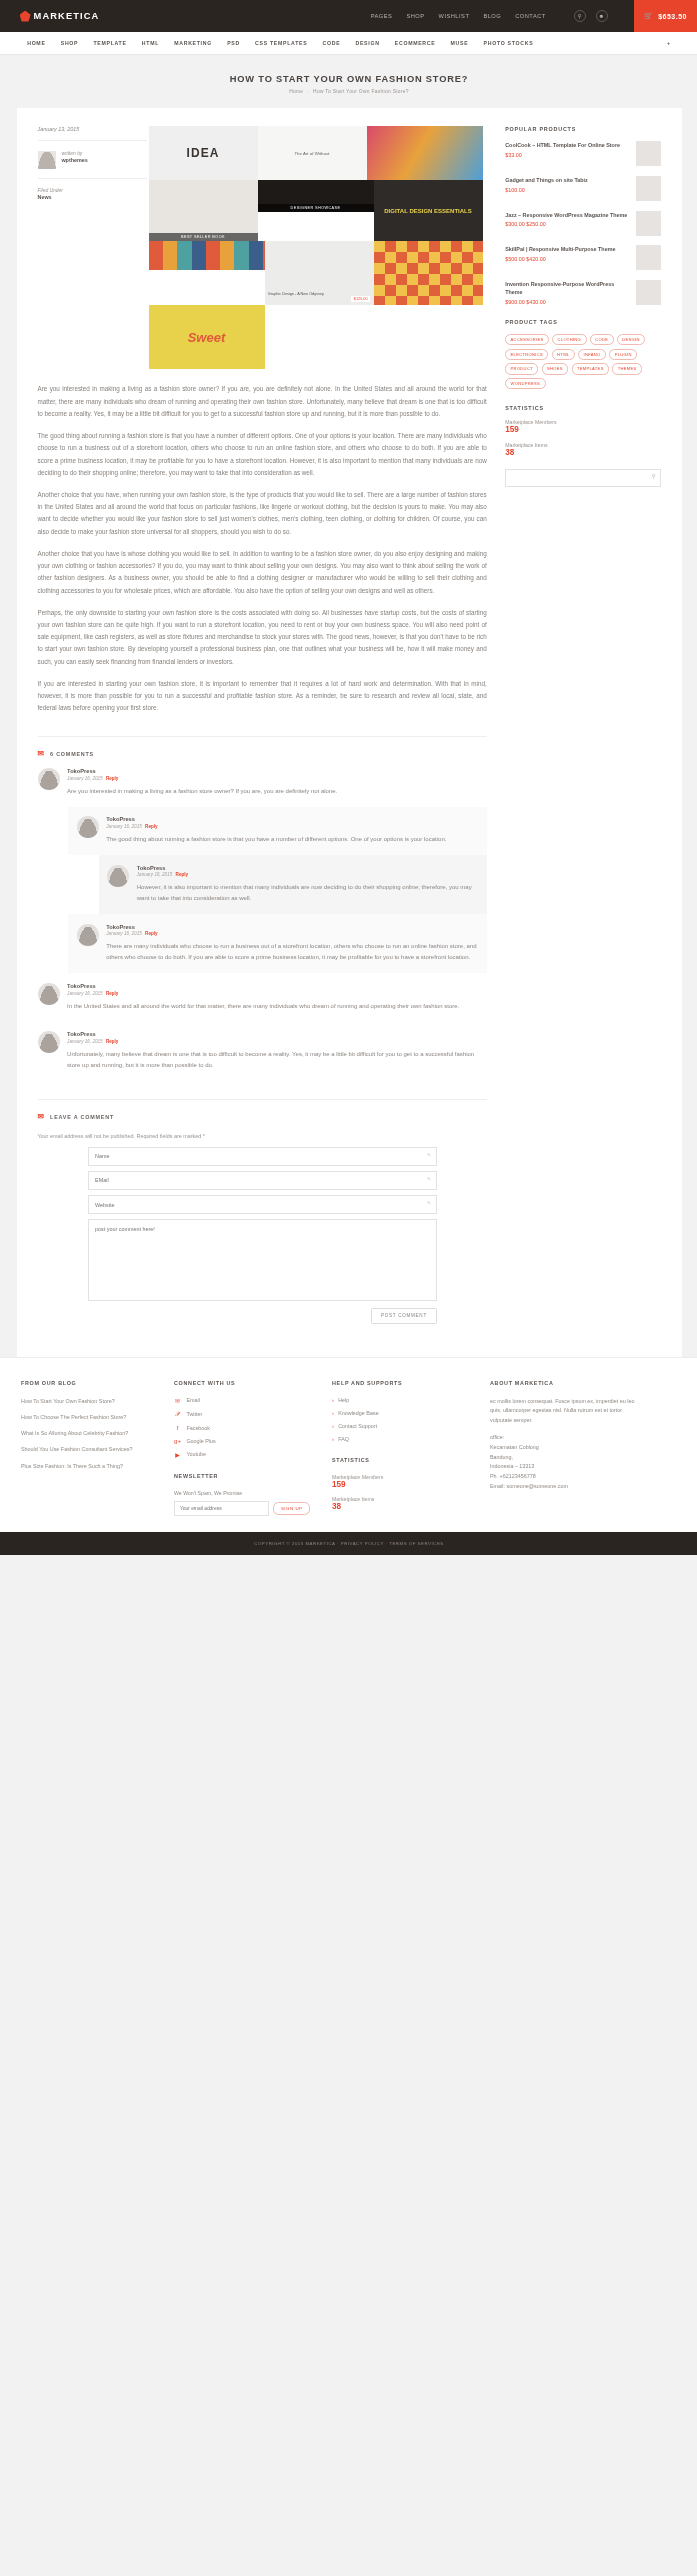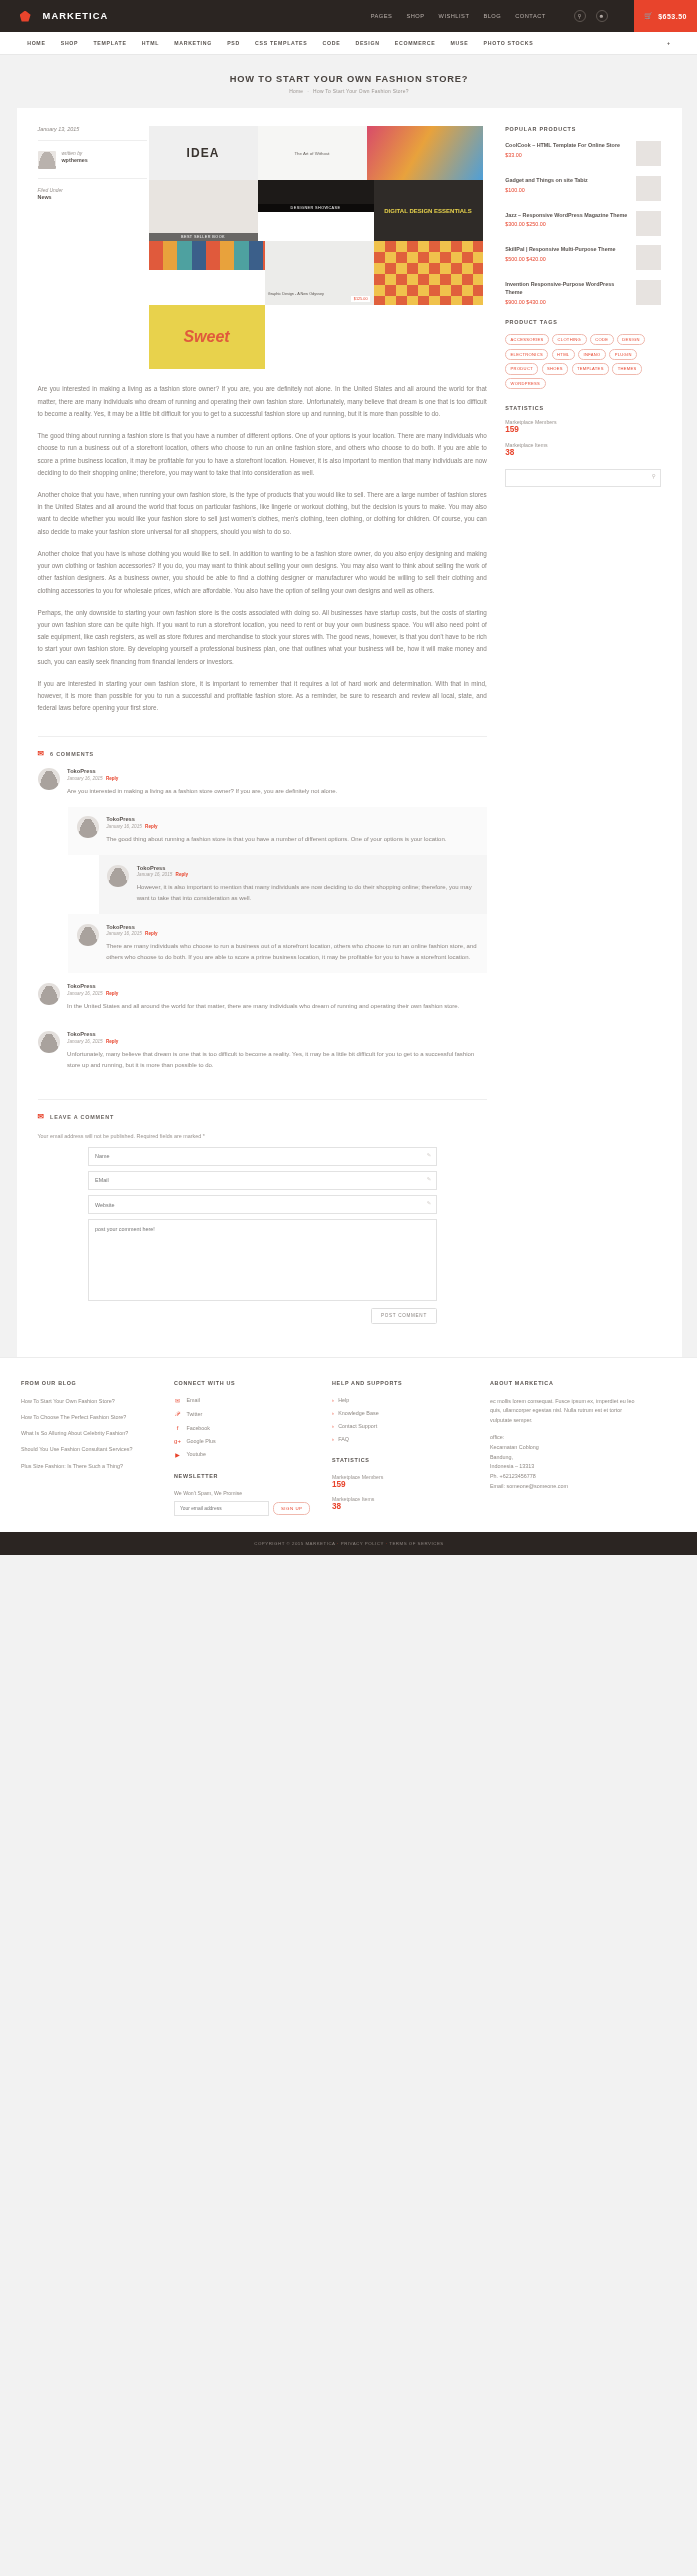--- a/index.html
+++ b/index.html
@@ -14,21 +14,21 @@
 
   
   .topbar {
     background: #2b2522;
     height: 32px;
     display: flex;
     align-items: center;
     padding: 0 19.6px;
     color: #cfc8c4;
   }
-  .logo { display: flex; align-items: center; gap: 12px; }
+  .logo { display: flex; align-items: center; gap: 3px; }
   .logo-mark {
     width: 11px; height: 11px;
     background: #e8442c;
     clip-path: polygon(50% 0, 100% 38%, 81% 100%, 19% 100%, 0 38%);
   }
   .logo-text {
     color: #fff; font-size: 9.3px; font-weight: bold; letter-spacing: 1.1px;
   }
   .top-nav { margin-left: auto; display: flex; align-items: center; gap: 14px; font-size: 5.7px; letter-spacing: 0.5px; }
   .top-nav a { color: #b9b0ab; }
@@ -252,21 +252,21 @@
         </div>
         <div class="g-cell" style="width:116px;height:29px;background:repeating-linear-gradient(90deg,#e05a3c 0 14px,#e8a23c 14px 28px,#4ea1a0 28px 43px,#3b5f8a 43px 57px);"></div>
 
         <div class="g-cell" style="width:109px;height:64px;background:#ececea;">
           <div style="position:absolute;left:3.3px;bottom:9.8px;font-size:3.8px;color:#5a5450;">Graphic Design - A New Odyssey</div>
           <div class="g-price">$125.00</div>
         </div>
         <div class="g-cell" style="width:109px;height:64px;background:
             repeating-conic-gradient(#e0603c 0 25%, #f0c24c 0 50%) 0 0/22px 22px;"></div>
         <div class="g-cell" style="width:116px;height:64px;background:#e8d24c;">
-          <div style="position:absolute;inset:0;display:flex;align-items:center;justify-content:center;color:#e05a3c;font-size:16px;font-style:italic;font-weight:bold;">Sweet</div>
+          <div style="position:absolute;inset:0;display:flex;align-items:center;justify-content:center;color:#e05a3c;font-size:13px;font-style:italic;font-weight:bold;">Sweet</div>
         </div>
       </div>
     </div>
 
     <div class="body-copy">
       <p>Are you interested in making a living as a fashion store owner? If you are, you are definitely not alone. In the United States and all around the world for that matter, there are many individuals who dream of running and operating their own fashion store. Unfortunately, many believe that dream is one that is too difficult to become a reality. Yes, it may be a little bit difficult for you to get to a successful fashion store up and running, but it is more than possible to do.</p>
       <p>The good thing about running a fashion store is that you have a number of different options. One of your options is your location. There are many individuals who choose to run a business out of a storefront location, others who choose to run an online fashion store, and others who choose to do both. If you are able to score a prime business location, it may be profitable for you to have a storefront location. However, it is also important to mention that many individuals are now deciding to do their shopping online; therefore, you may want to take that into consideration as well.</p>
       <p>Another choice that you have, when running your own fashion store, is the type of products that you would like to sell. There are a large number of fashion stores in the United States and all around the world that focus on particular fashions, like lingerie or workout clothing, but the decision is yours to make. You may also want to decide whether you would like your fashion store to sell just women's clothes, men's clothing, teen clothing, or clothing for children. Of course, you can also decide to make your fashion store universal for all shoppers, should you wish to do so.</p>
       <p>Another choice that you have is whose clothing you would like to sell. In addition to wanting to be a fashion store owner, do you also enjoy designing and making your own clothing or fashion accessories? If you do, you may want to think about selling your own designs. You may also want to think about selling the work of other fashion designers. As a business owner, you should be able to find a clothing designer or manufacturer who would be willing to sell their clothing and clothing accessories to you for wholesale prices, which are affordable. You also have the option of selling your own designs and well as others.</p>
       <p>Perhaps, the only downside to starting your own fashion store is the costs associated with doing so. All businesses have startup costs, but the costs of starting your own fashion store can be quite high. If you want to run a storefront location, you need to rent or buy your own business space. You will also need point of sale equipment, like cash registers, as well as store fixtures and merchandise to stock your stores with. The good news, however, is that you don't have to be rich to start your own fashion store. By developing yourself a professional business plan, one that outlines what your business will be, how it will make money and such, you can easily seek financing from financial lenders or investors.</p>

